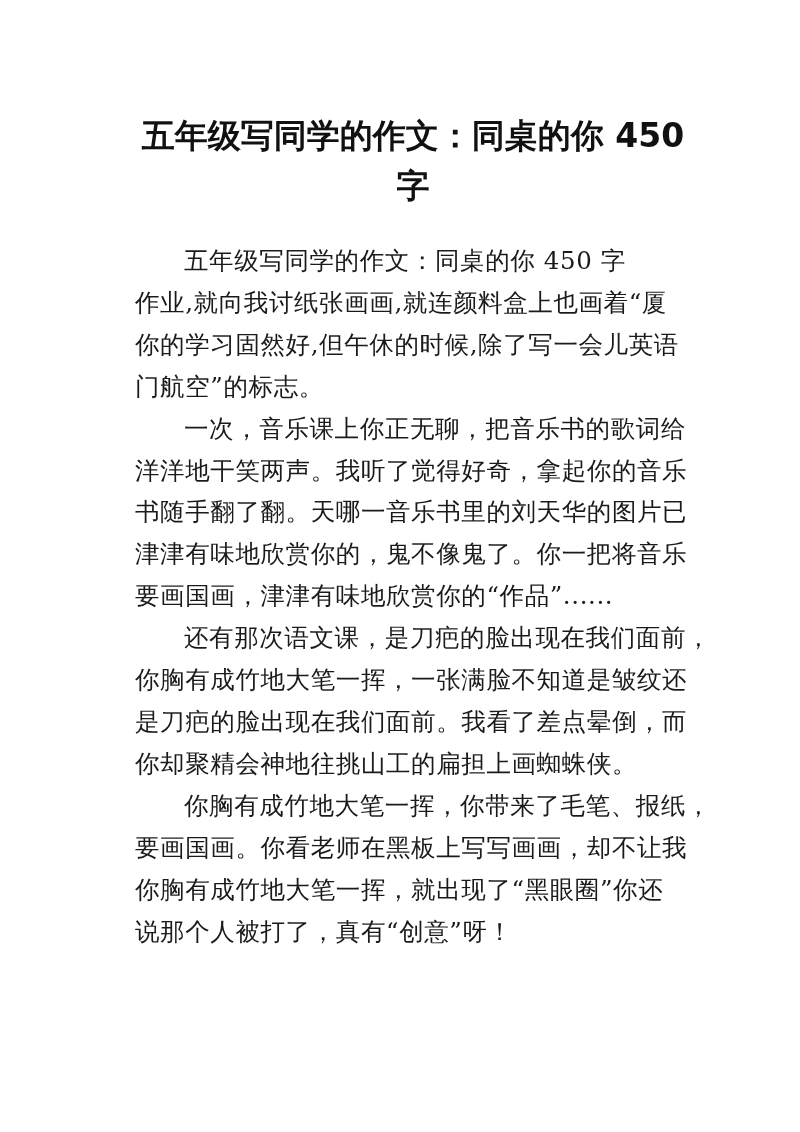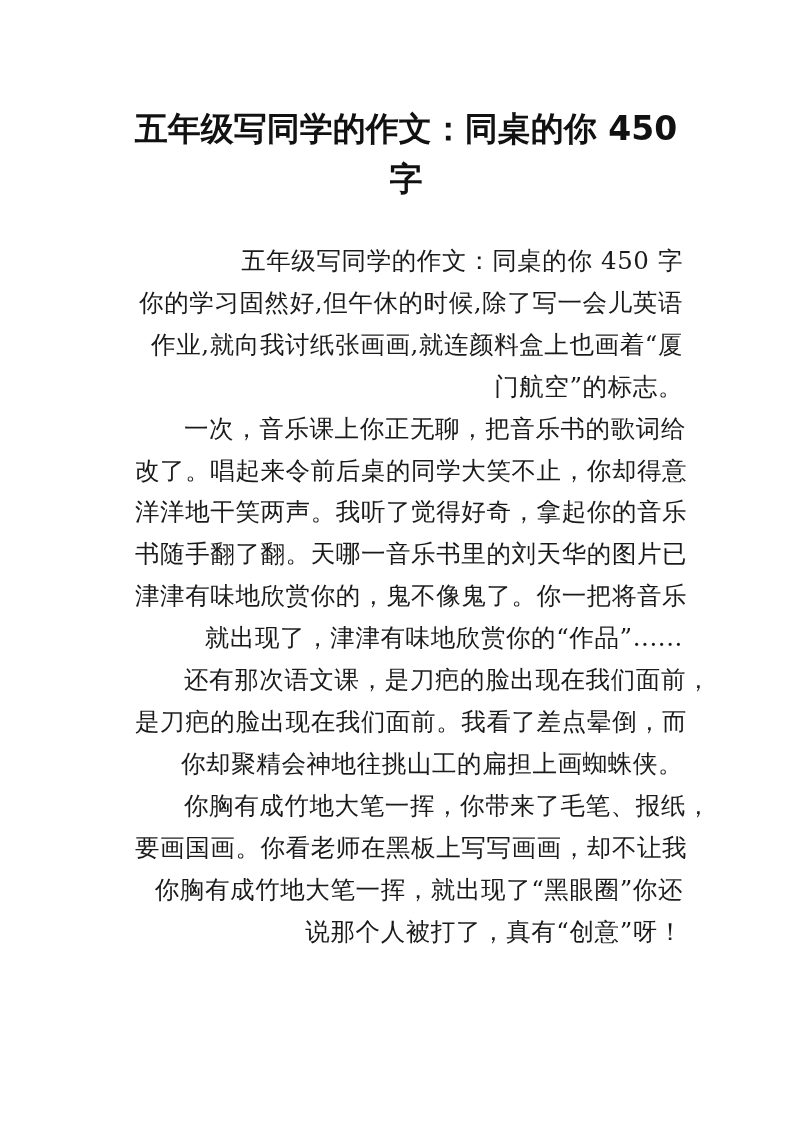--- a/index.html
+++ b/index.html
@@ -24,62 +24,61 @@
       position: absolute;
       left: 100px;
       width: 600px;
       top: 98px;
       text-align: center;
       font-family: "DejaVu Sans", "Liberation Sans", sans-serif;
       font-weight: bold;
       font-size: 33px;
       line-height: 50px;
       color: #111111;
-      margin: 6px;
+      margin: 13px;
     }
     .title .line { display: block; }
     .body {
       position: absolute;
       left: 135px;
       top: 240px;
       width: 548px;
       font-family: "DejaVu Serif", "Liberation Serif", serif;
       font-size: 24.5px;
       line-height: 41.9px;
       color: #1a1a1a;
     }
     .body .ln {
       display: block;
       white-space: nowrap;
       letter-spacing: 0.6px;
-      text-align: right;
     }
     .body .ln.indent { padding-left: 49px; }
   </style>
 </head>
 <body>
 
 <div class="page">
   <h1 class="title">
     <span class="line">五年级写同学的作文：同桌的你 450</span>
     <span class="line">字</span>
   </h1>
 
   <div class="body">
     <span class="ln indent">五年级写同学的作文：同桌的你 450 字</span>
+    <span class="ln">作业,就向我讨纸张画画,就连颜料盒上也画着“厦</span>
     <span class="ln">你的学习固然好,但午休的时候,除了写一会儿英语</span>
-    <span class="ln">作业,就向我讨纸张画画,就连颜料盒上也画着“厦</span>
     <span class="ln">门航空”的标志。</span>
     <span class="ln indent">一次，音乐课上你正无聊，把音乐书的歌词给</span>
-    <span class="ln">改了。唱起来令前后桌的同学大笑不止，你却得意</span>
     <span class="ln">洋洋地干笑两声。我听了觉得好奇，拿起你的音乐</span>
     <span class="ln">书随手翻了翻。天哪一音乐书里的刘天华的图片已</span>
     <span class="ln">津津有味地欣赏你的，鬼不像鬼了。你一把将音乐</span>
-    <span class="ln">就出现了，津津有味地欣赏你的“作品”......</span>
+    <span class="ln">要画国画，津津有味地欣赏你的“作品”......</span>
     <span class="ln indent">还有那次语文课，是刀疤的脸出现在我们面前，</span>
+    <span class="ln">你胸有成竹地大笔一挥，一张满脸不知道是皱纹还</span>
     <span class="ln">是刀疤的脸出现在我们面前。我看了差点晕倒，而</span>
     <span class="ln">你却聚精会神地往挑山工的扁担上画蜘蛛侠。</span>
     <span class="ln indent">你胸有成竹地大笔一挥，你带来了毛笔、报纸，</span>
     <span class="ln">要画国画。你看老师在黑板上写写画画，却不让我</span>
     <span class="ln">你胸有成竹地大笔一挥，就出现了“黑眼圈”你还</span>
     <span class="ln">说那个人被打了，真有“创意”呀！</span>
   </div>
 </div>
 
 </body></html>

